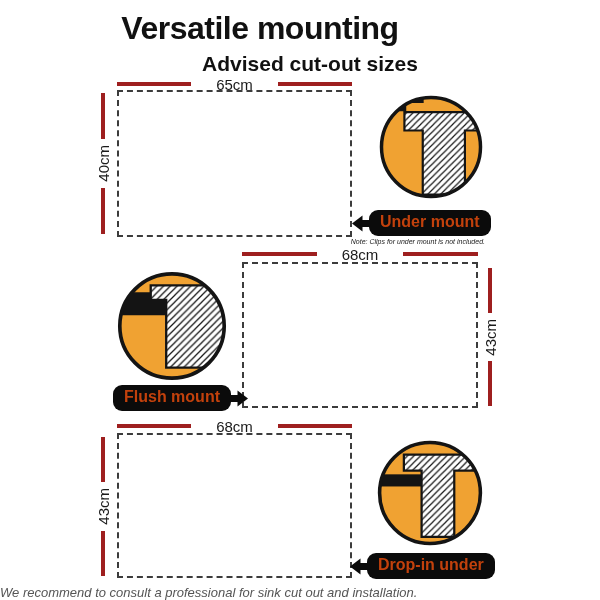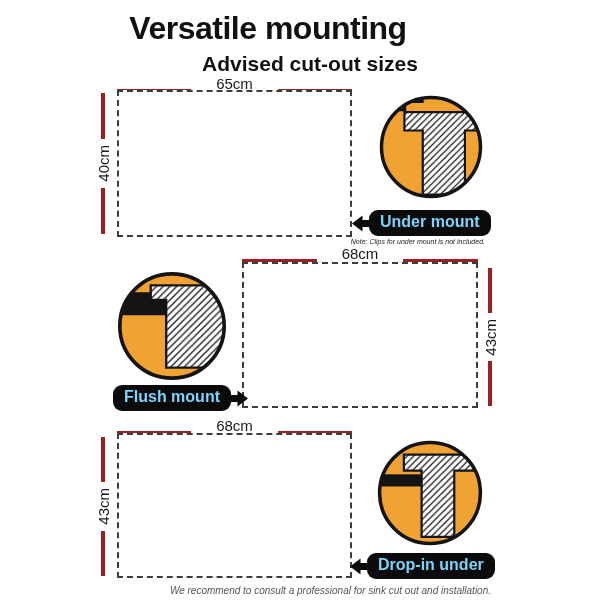--- a/index.html
+++ b/index.html
@@ -7,53 +7,53 @@
     --sink-orange:#f0a232;
     --badge-black:#0b0b0b;
     --ink:#141414;
   }
   html,body{margin:0;padding:0;background:#fff;}
   .canvas{
     position:relative;width:600px;height:600px;background:#fff;overflow:hidden;
     font-family:"Liberation Sans","DejaVu Sans",sans-serif;color:#111;
   }
   .abs{position:absolute;}
-  .title{top:10px;left:8px;width:520px;text-align:center;font-size:32px;font-weight:800;letter-spacing:-0.5px;}
+  .title{top:10px;left:0;width:520px;text-align:center;font-size:32px;font-weight:800;letter-spacing:-0.5px;}
   .subtitle{top:52px;left:10px;width:600px;text-align:center;font-size:21px;font-weight:700;}
   .cutout{border:2px dashed #3c3c3c;background:#fff;}
   #rect1{left:117px;top:90px;width:231px;height:143px;}
   #rect2{left:242px;top:262px;width:232px;height:142px;}
   #rect3{left:117px;top:433px;width:231px;height:141px;}
-  .hdim{display:flex;align-items:flex-end;gap:25px;}
+  .hdim{display:flex;align-items:center;gap:25px;}
   .hdim span{font-size:15px;color:#1a1a1a;white-space:nowrap;}
   .hline{flex:1;height:3.5px;background:var(--dim-red);}
   #hdim1{left:117px;top:76px;width:235px;height:16px;}
   #hdim2{left:242px;top:246px;width:236px;height:16px;}
   #hdim3{left:117px;top:418px;width:235px;height:16px;}
   .vdim{display:flex;flex-direction:column;align-items:center;gap:6px;}
   .vline{width:3.5px;flex:1;background:var(--dim-red);}
   .vtext{writing-mode:vertical-rl;transform:rotate(180deg);font-size:15px;color:#1a1a1a;white-space:nowrap;}
   #vdim1{left:90px;top:93px;width:26px;height:141px;}
   #vdim2{left:477px;top:268px;width:26px;height:138px;}
   #vdim3{left:90px;top:437px;width:26px;height:139px;}
   #circle1{left:376px;top:92px;width:110px;height:110px;}
   #circle2{left:114px;top:268px;width:116px;height:116px;}
   #circle3{left:374px;top:437px;width:112px;height:112px;}
   .pillrow{display:flex;align-items:center;}
   .pill{
-    background:var(--badge-black);color:#7dd3fc;font-weight:700;font-size:16px;
+    background:var(--badge-black);color:#c2410c;font-weight:700;font-size:16px;
     padding:3px 11px 5px;border-radius:9px;white-space:nowrap;line-height:18px;
   }
   .arrow{display:block;fill:var(--badge-black);}
   #pillrow1{left:352px;top:210px;}
   #pillrow2{left:113px;top:385px;align-items:center;}
   #pillrow3{left:350px;top:553px;}
   .note{font-size:7px;font-style:italic;color:#222;}
   #note1{left:285px;top:238px;width:200px;text-align:right;}
-  .footer{top:585px;left:0;width:491px;text-align:right;font-size:10px;font-style:italic;color:#555;}
+  .footer{top:585px;left:0;width:491px;text-align:left;font-size:13px;font-style:italic;color:#555;}
 </style>
 </head>
 <body>
 
 <div class="canvas">
 
   <div class="abs title">Versatile mounting</div>
   <div class="abs subtitle">Advised cut-out sizes</div>
 
   <div class="abs hdim" id="hdim1">

